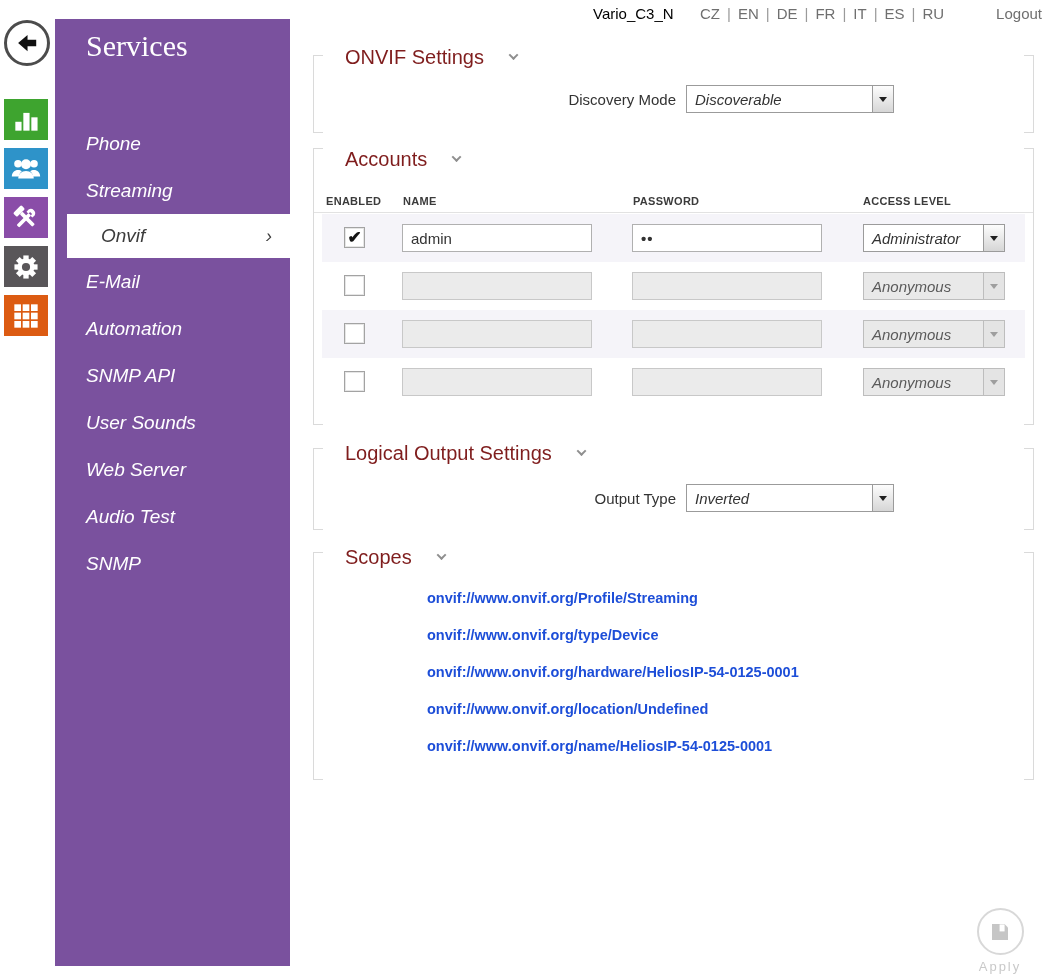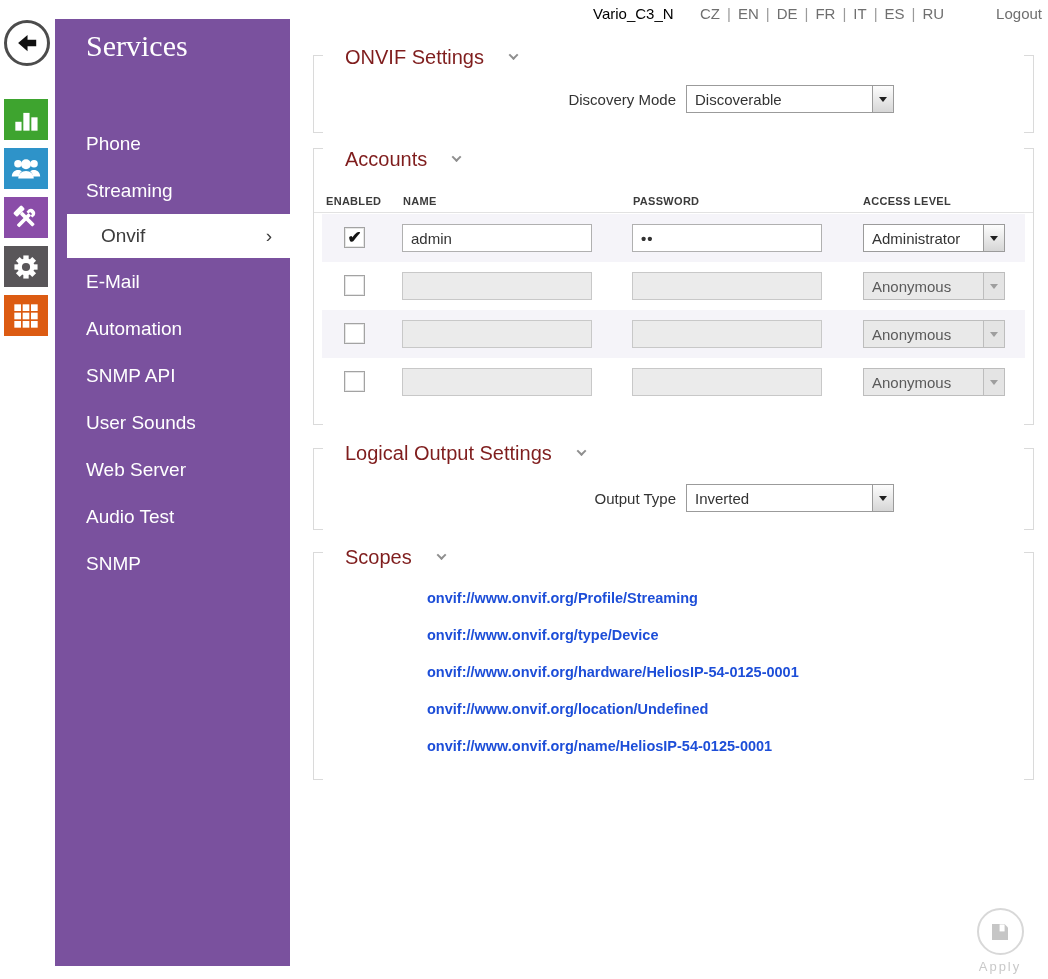--- a/index.html
+++ b/index.html
@@ -31,21 +31,21 @@
   .ri-tools { top:197px; background:#8a4da8; }
   .ri-gear  { top:246px; background:#595659; }
   .ri-grid  { top:295px; background:#dc5b12; }
 
   
   .sidebar { position:absolute; left:55px; top:19px; width:235px; height:947px; background:#7a519e; }
   .sidebar-title { position:absolute; left:31px; top:10px; font-size:30px; color:#fff; font-weight:400;font-family:Liberation Serif, serif; }
   .menu { position:absolute; top:101px; left:0; right:0; }
   .menu-item {
     height:47px; line-height:47px; padding-left:31px;
-    font-size:19px; color:#fff; cursor:pointer; position:relative;
+    font-size:19px; color:#fff; cursor:pointer; position:relative;font-style:italic;
   }
   .menu-item.selected {
     background:#fff; color:#3c3c3c; margin-left:12px; padding-left:34px; height:44px; line-height:44px;
   }
   .menu-item .chev-right {
     position:absolute; right:18px; top:0; font-size:19px; color:#3c3c3c;
   }
 
   
   .section { position:absolute; left:313px; width:721px; }
@@ -69,21 +69,21 @@
     width:7px; height:7px; border-right:2px solid #8f8f8f; border-bottom:2px solid #8f8f8f;
     transform:rotate(45deg) translate(-1px,-1px); margin-top:-2px;
   }
 
   .field-label { position:absolute; left:0; width:363px; text-align:right; font-size:15px; color:#333; }
   .sec-onvif  .field-label  { top:36px; }
   .sec-logical .field-label { top:42px; }
 
   .select {
     position:absolute; height:28px; background:#fff; border:1px solid #9b9b9b;
-    display:flex; align-items:stretch; cursor:pointer;
+    display:flex; align-items:stretch; cursor:pointer;font-style:italic;
   }
   .select .val { flex:1; padding:0 8px; font-size:15px; color:#333; display:flex; align-items:center; overflow:hidden; white-space:nowrap; }
   .select .btn {
     width:21px; border-left:1px solid #9b9b9b; background:linear-gradient(#fdfdfd,#d6d6d6);
     display:flex; align-items:center; justify-content:center; border-radius:0 1px 1px 0;
   }
   .tri { width:0; height:0; border-left:4px solid transparent; border-right:4px solid transparent; border-top:5px solid #1f1f1f; }
   .select.disabled { background:#e9e9e9; border-color:#bdbdbd; }
   .select.disabled .val { color:#5a5a5a; }
   .select.disabled .btn { background:#e4e4e4; border-left-color:#bdbdbd; }

